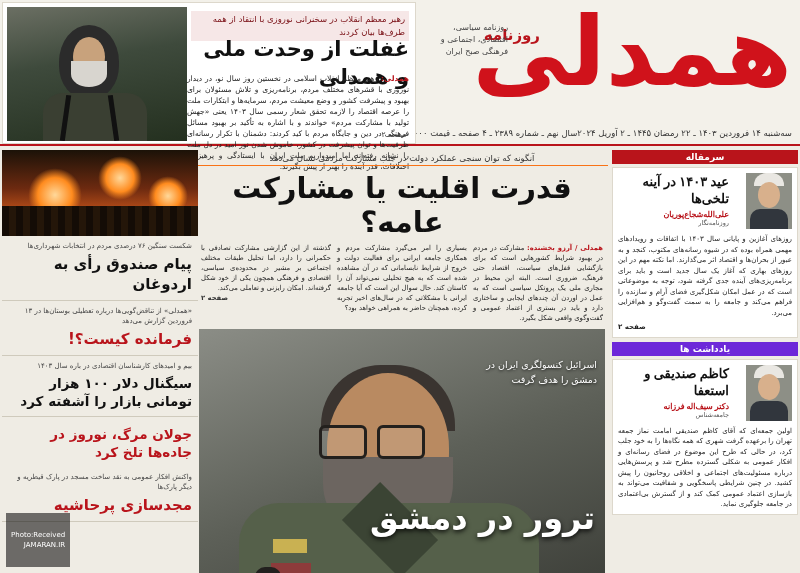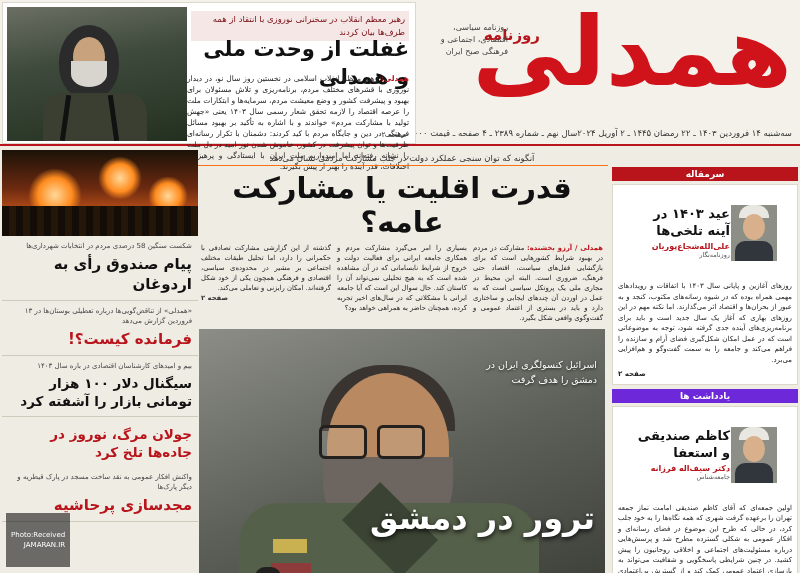--- a/index.html
+++ b/index.html
@@ -177,21 +177,20 @@
     direction: rtl;
   }
 
   
   .col-right {
     position: absolute;
     top: 150px;
     right: 2px;
     width: 186px;
     bottom: 2px;
-    margin-top: 17px;
   }
   .sar-maghale {
     background: #b9141b;
     color: #fff;
     font-size: 9px;
     font-weight: bold;
     text-align: center;
     padding: 2px 0;
     direction: rtl;
   }
@@ -224,22 +223,23 @@
   }
   .mini-photo .b {
     position: absolute;
     bottom: 0; left: 4px;
     width: 38px; height: 20px;
     border-radius: 10px 10px 0 0;
     background: #31363d;
   }
   .op-head {
     display: flex;
-    gap: 1px;
-    padding: 20px;
+    gap: 17px;
+    padding: 5px;
+    font-family: Liberation Serif, serif;
   }
   .op-title {
     font-size: 13px;
     font-weight: bold;
     color: #111;
     line-height: 17px;
     text-align: right;
     direction: rtl;
   }
   .op-author {
@@ -581,21 +581,21 @@
 
   <div class="col-left">
     <div class="crowd-photo">
       <div class="flare f1"></div>
       <div class="flare f2"></div>
       <div class="flare f3"></div>
       <div class="silhouette"></div>
     </div>
 
     <div class="left-item">
-      <div class="li-kicker">شکست سنگین 58 درصدی مردم در انتخابات شهرداری‌ها</div>
+      <div class="li-kicker">شکست سنگین ۷۶ درصدی مردم در انتخابات شهرداری‌ها</div>
       <div class="li-title">پیام صندوق رأی به اردوغان</div>
     </div>
 
     <div class="left-item">
       <div class="li-kicker">«همدلی» از تناقض‌گویی‌ها درباره تعطیلی بوستان‌ها در ۱۳ فروردین گزارش می‌دهد</div>
       <div class="li-title red">فرمانده کیست؟!</div>
     </div>
 
     <div class="left-item">
       <div class="li-kicker">بیم و امیدهای کارشناسان اقتصادی در باره سال ۱۴۰۳</div>

